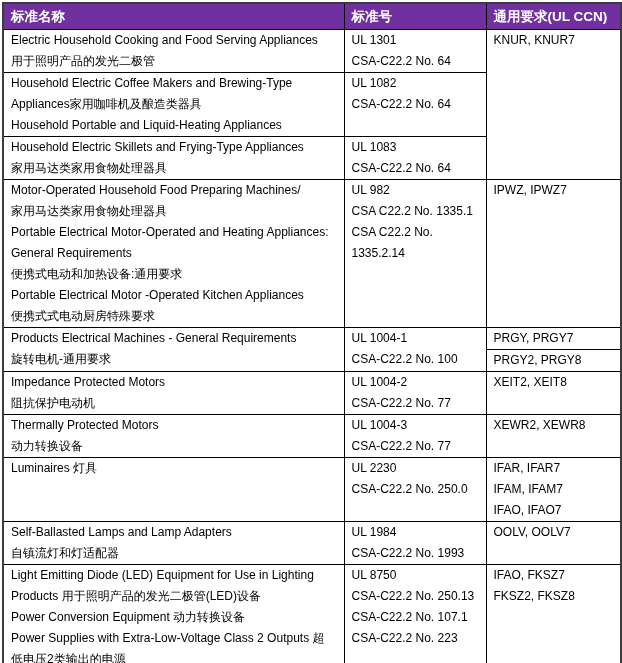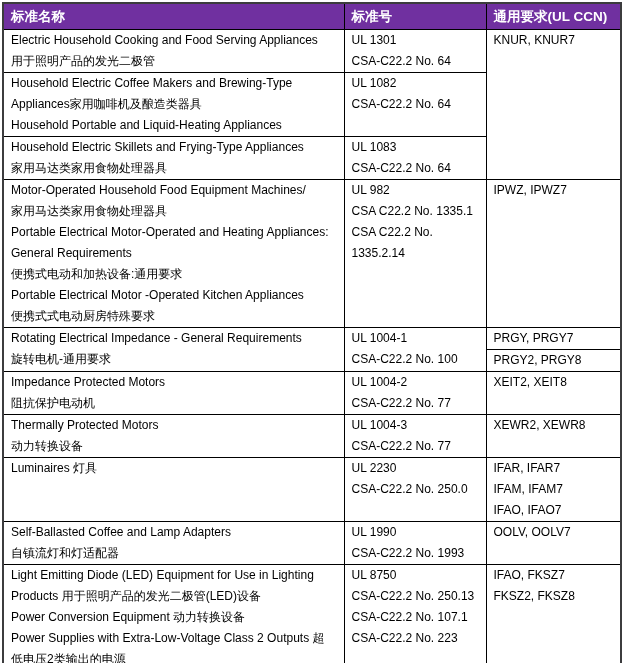--- a/index.html
+++ b/index.html
@@ -95,42 +95,42 @@
           <div class="line">家用马达类家用食物处理器具</div>
         </td>
         <td>
           <div class="line">UL 1083</div>
           <div class="line">CSA-C22.2 No. 64</div>
         </td>
       </tr>
 
       <tr>
         <td>
-          <div class="line">Motor-Operated Household Food Equipment Machines/</div>
+          <div class="line">Motor-Operated Household Food Preparing Machines/</div>
           <div class="line">家用马达类家用食物处理器具</div>
           <div class="line">Portable Electrical Motor-Operated and Heating Appliances:</div>
           <div class="line">General Requirements</div>
           <div class="line">便携式电动和加热设备:通用要求</div>
           <div class="line">Portable Electrical Motor -Operated Kitchen Appliances</div>
           <div class="line">便携式式电动厨房特殊要求</div>
         </td>
         <td>
           <div class="line">UL 982</div>
           <div class="line">CSA C22.2 No. 1335.1</div>
           <div class="line">CSA C22.2 No.</div>
           <div class="line">1335.2.14</div>
         </td>
         <td class="vmid">
           <div class="line">IPWZ, IPWZ7</div>
         </td>
       </tr>
 
       <tr>
         <td rowspan="2">
-          <div class="line">Rotating Electrical Impedance - General Requirements</div>
+          <div class="line">Products Electrical Machines - General Requirements</div>
           <div class="line">旋转电机-通用要求</div>
         </td>
         <td rowspan="2">
           <div class="line">UL 1004-1</div>
           <div class="line">CSA-C22.2 No. 100</div>
         </td>
         <td>
           <div class="line">PRGY, PRGY7</div>
         </td>
       </tr>
@@ -178,25 +178,25 @@
         </td>
         <td>
           <div class="line">IFAR, IFAR7</div>
           <div class="line">IFAM, IFAM7</div>
           <div class="line">IFAO, IFAO7</div>
         </td>
       </tr>
 
       <tr>
         <td>
-          <div class="line">Self-Ballasted Coffee and Lamp Adapters</div>
+          <div class="line">Self-Ballasted Lamps and Lamp Adapters</div>
           <div class="line">自镇流灯和灯适配器</div>
         </td>
         <td>
-          <div class="line">UL 1990</div>
+          <div class="line">UL 1984</div>
           <div class="line">CSA-C22.2 No. 1993</div>
         </td>
         <td>
           <div class="line">OOLV, OOLV7</div>
         </td>
       </tr>
 
       <tr>
         <td>
           <div class="line">Light Emitting Diode (LED) Equipment for Use in Lighting</div>

